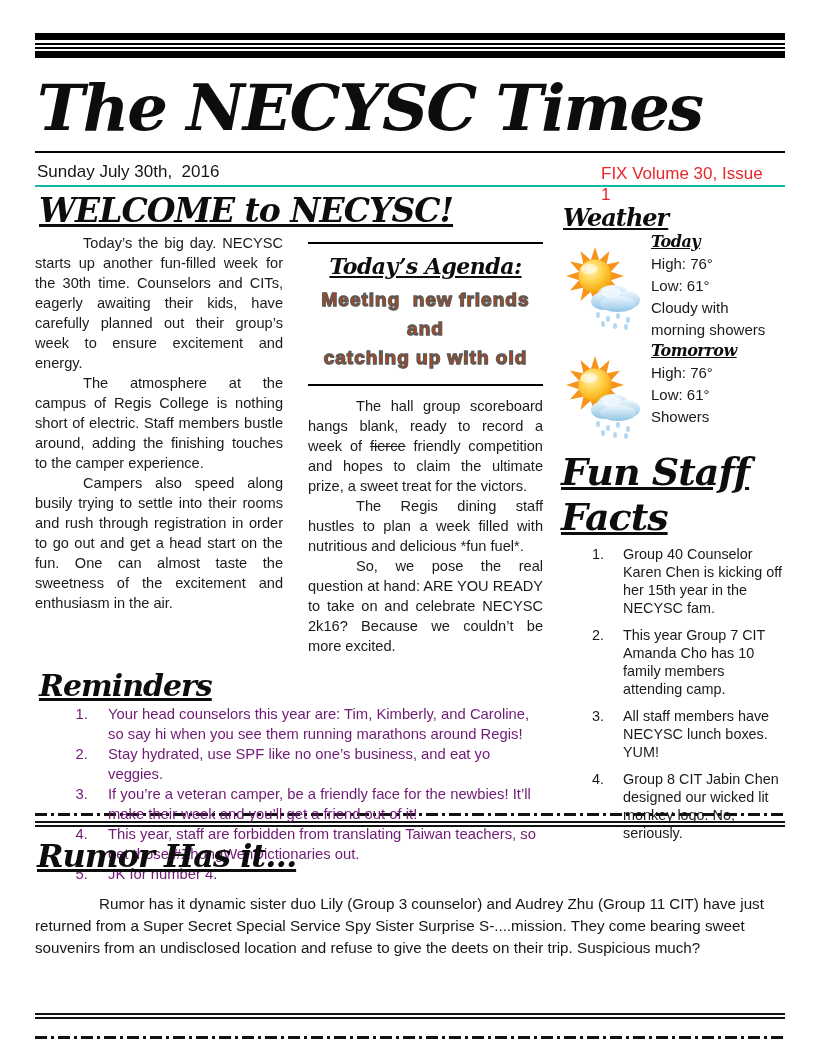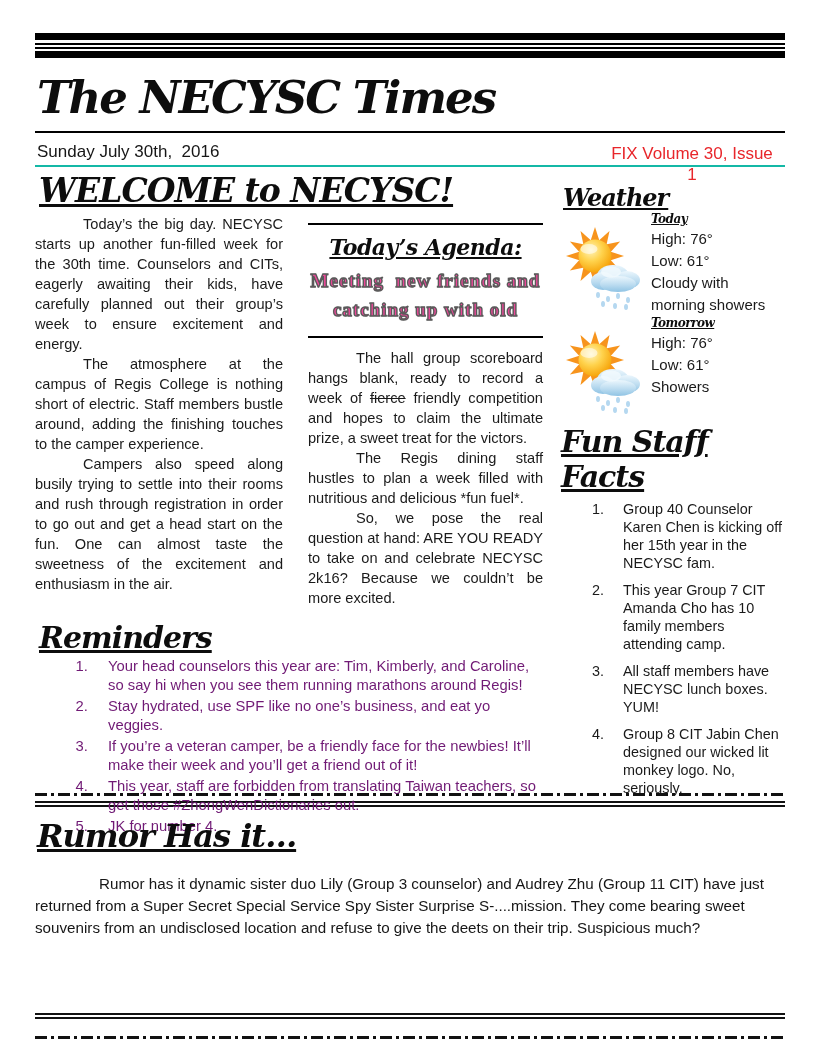--- a/index.html
+++ b/index.html
@@ -15,34 +15,34 @@
     overflow:hidden;
   }
   
   .tb-thick { height:7px; background:#000; }
   .tb-thin  { height:2px; background:#000; }
   .tb-g3 { height:3px; } .tb-g2 { height:2px; }
   
   .masthead {
     font-family:"DejaVu Serif", serif;
     font-style:italic; font-weight:700;
-    font-size:45px; letter-spacing:-2px;
+    font-size:64px; letter-spacing:-2px;
     margin:16px 0 0 2px; line-height:1.05;
     color:#0d0d0d;
   }
   .title-rule { height:2px; background:#000; margin-top:10px; }
   
   .dateline {
     display:flex; justify-content:space-between; align-items:flex-end;
     border-bottom:2px solid #14b8a6;
     padding:9px 2px 3px 2px;
   }
   .date { font-size:17px; white-space:pre-wrap; color:#161616; }
   .issue {
-    width:182px; text-align:center;
+    width:182px; text-align:left;
     color:#e8262b; font-size:17px; line-height:1.2;
     margin-bottom:-23px; position:relative; z-index:2;
   }
   
   .script {
     font-family:"DejaVu Serif", serif;
     font-style:italic; font-weight:700;
     color:#0d0d0d; letter-spacing:-1px;text-decoration:underline;
   }
   .welcome { font-size:33px; margin:6px 0 4px 4px; line-height:1.1; }
@@ -57,39 +57,38 @@
     text-align:justify; text-indent:48px; color:#1a1a1a;
   }
   
   .agenda-box {
     border-top:2px solid #000; border-bottom:2px solid #000;
     margin:9px 0 10px 0; padding:9px 2px 12px 2px; text-align:center;
   }
   .agenda-h { font-size:22px; letter-spacing:-0.5px; margin-bottom:6px; }
   .bubble {
     font-weight:bold; font-size:19px; line-height:29px;
-    color:#ec4899; letter-spacing:1px; white-space:pre-wrap;
+    color:#c2410c; letter-spacing:1px; white-space:pre-wrap;
     -webkit-text-stroke:1.3px #5a5a5a;
     text-shadow:0 0 1px #5a5a5a, 0 0 1px #5a5a5a;
-    font-family:Liberation Serif, serif;
   }
   .strike { text-decoration:line-through; }
   
   .reminders-h { font-size:30px; margin:12px 0 2px 4px; }
   .reminders-list { margin:2px 0 0 0; padding-left:57px; font-size:14.8px; line-height:19.5px; color:#701a75; }
   .reminders-list li { padding-left:16px; margin-bottom:1px; }
   
   .main-right { flex:1; padding-top:2px; }
   .weather-h { font-size:24px; margin:14px 0 0 2px; }
   .weather-row { display:flex; align-items:flex-start; }
   .wicon-wrap { width:88px; flex:none; margin-top:14px; }
   .weather-info { margin-left:2px; }
-  .wday { font-size:12px; letter-spacing:-0.5px; margin-bottom:2px; }
+  .wday { font-size:16px; letter-spacing:-0.5px; margin-bottom:2px; }
   .wdetail { font-size:15px; line-height:22px; color:#1a1a1a; width:122px; }
-  .funfacts-h { font-size:30px; margin:10px 0 6px 0; }
+  .funfacts-h { font-size:38px; margin:10px 0 6px 0; }
   .funfacts-list { padding-left:47px; font-size:14.4px; line-height:18px; color:#1a1a1a; }
   .funfacts-list li { padding-left:15px; margin-bottom:9px; }
   
   .dashdot {
     height:3px;
     background:repeating-linear-gradient(90deg,
       #111 0px, #111 12px, transparent 12px, transparent 16px,
       #111 16px, #111 19px, transparent 19px, transparent 23px);
   }
   .dbl {

